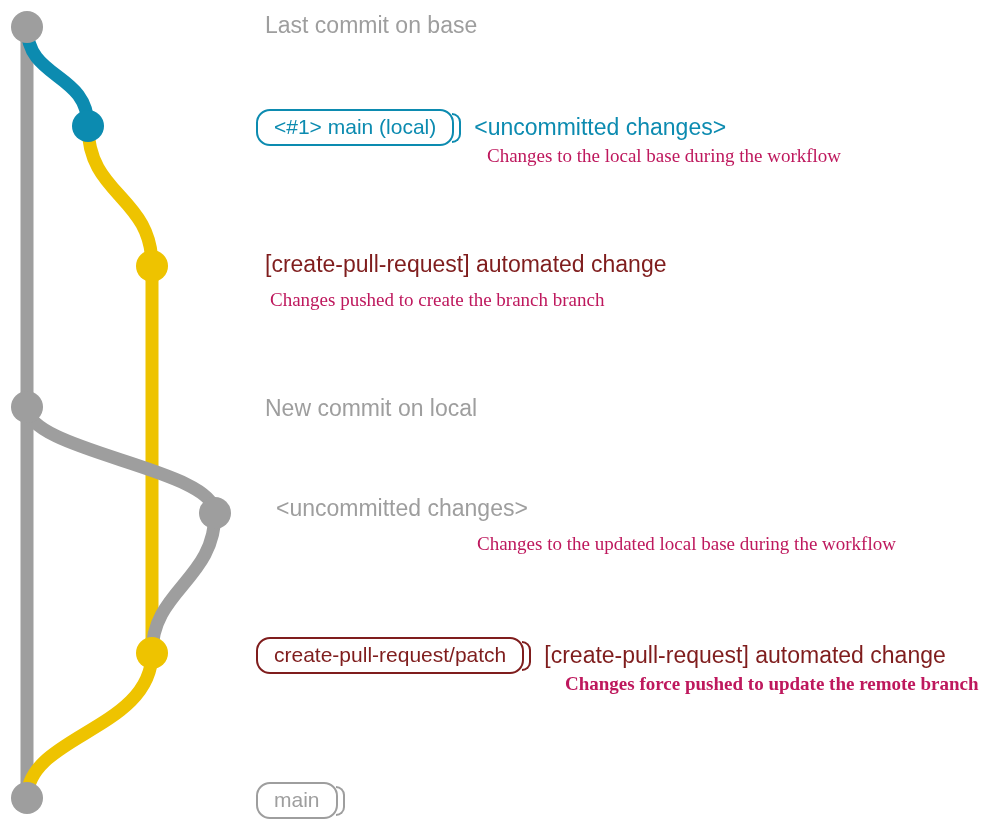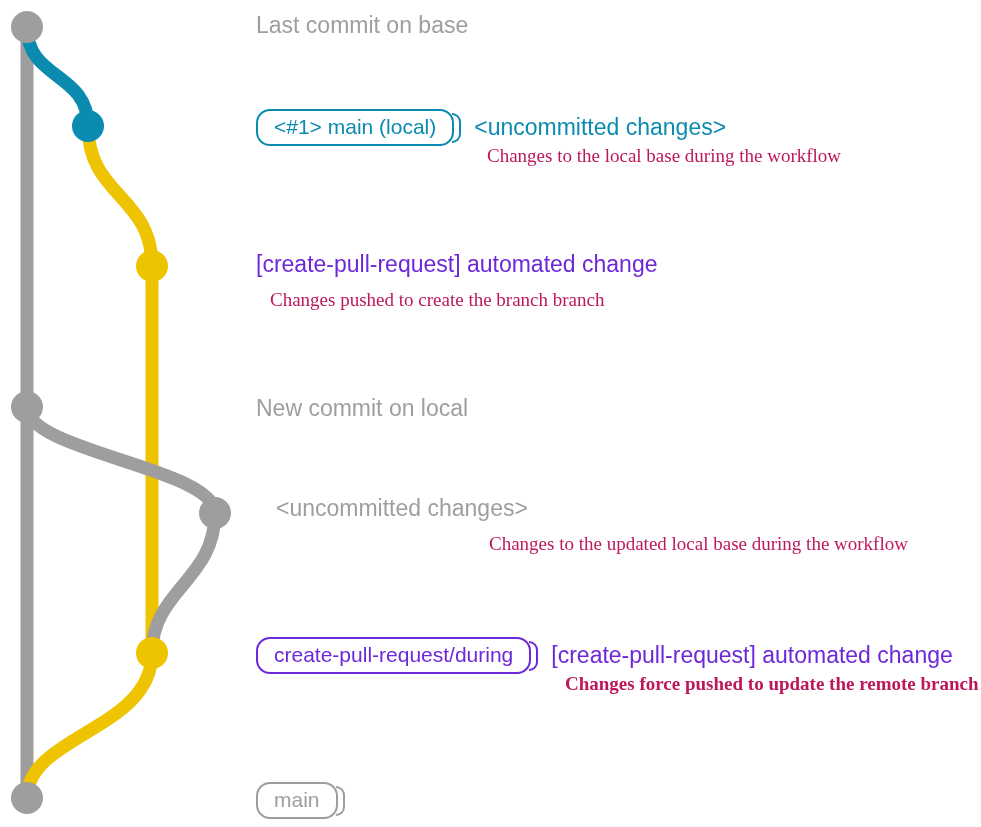--- a/index.html
+++ b/index.html
@@ -53,32 +53,32 @@
     border-radius: 0 13px 13px 0;
     transform: translateY(-50%);
     box-sizing: border-box;
   }
   .subject {
     font-size: 23px;
     line-height: 1;
     margin-left: 20px;
   }
   .subject.nobadge {
-    margin-left: 0;
+    margin-left: 9px;
   }
   .detail {
     position: absolute;
     font-family: "Liberation Serif", serif;
     font-size: 19px;
     color: #be185d;
     white-space: nowrap;
   }
   .c-gray   { color: #9e9e9e; }
   .c-blue   { color: #0c8bb0; }
-  .c-yellow { color: #6d28d9; }
+  .c-yellow { color: #7f1d1d; }
 </style>
 </head>
 <body>
 
 <svg id="graph-svg" viewBox="0 0 981 827">
 
   <path d="M 27 27 L 27 798" stroke="#9e9e9e" stroke-width="13" fill="none" stroke-linecap="round"></path>
 
   <path d="M 27 27 C 27 80, 88 72, 88 126" stroke="#0c8bb0" stroke-width="13" fill="none" stroke-linecap="round"></path>
 
@@ -116,23 +116,23 @@
 </div>
 <div class="detail" style="left:270px; top:289px;">Changes pushed to create the branch branch</div>
 
 <div class="row" style="left:256px; top:397px;">
   <span class="subject nobadge c-gray">New commit on local</span>
 </div>
 
 <div class="row" style="left:256px; top:497px;">
   <span class="subject c-gray">&lt;uncommitted changes&gt;</span>
 </div>
-<div class="detail" style="left:489px; top:533px;font-family:Liberation Serif, serif;">Changes to the updated local base during the workflow</div>
+<div class="detail" style="left:477px; top:533px;font-family:Liberation Serif, serif;">Changes to the updated local base during the workflow</div>
 
 <div class="row" style="left:256px; top:637px;">
-  <span class="badge c-yellow">create-pull-request/during</span>
+  <span class="badge c-yellow">create-pull-request/patch</span>
   <span class="subject c-yellow">[create-pull-request] automated change</span>
 </div>
 <div class="detail" style="left:565px; top:673px;font-weight:bold;">Changes force pushed to update the remote branch</div>
 
 <div class="row" style="left:256px; top:782px;">
   <span class="badge c-gray">main</span>
 </div>
 
 </body></html>

